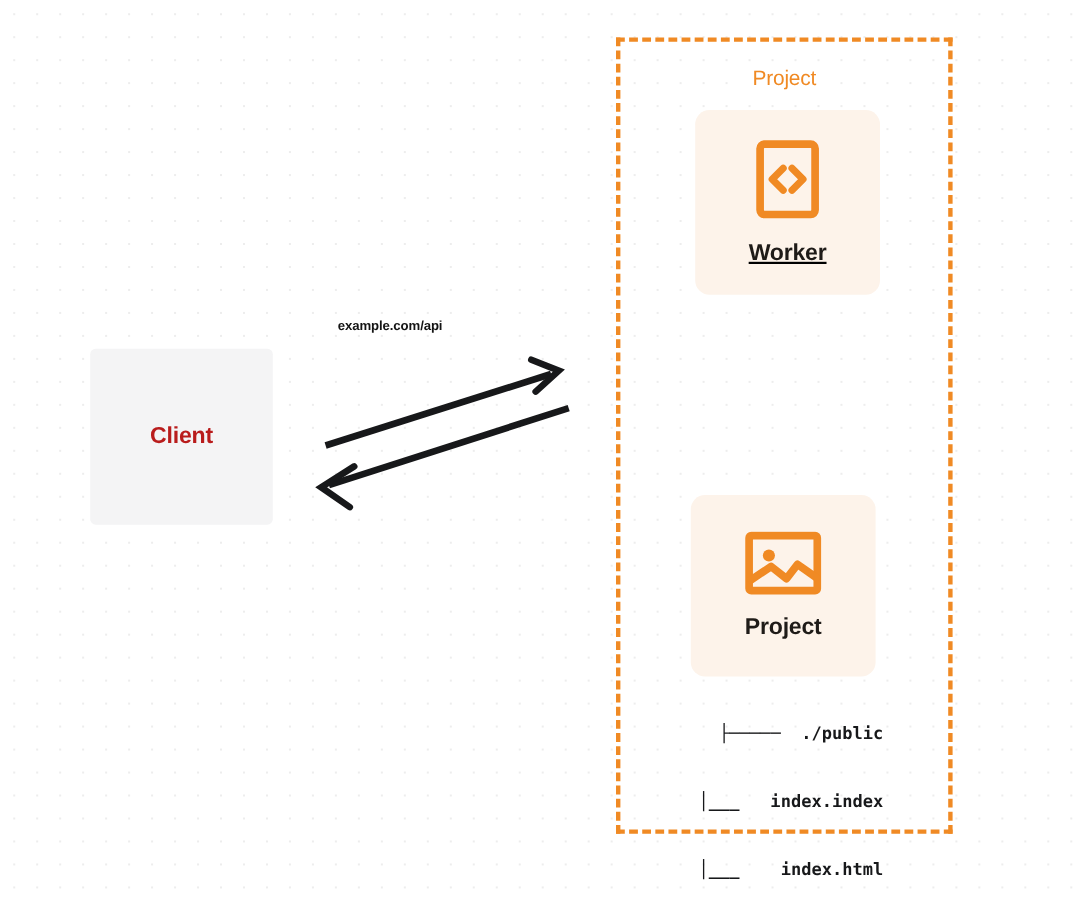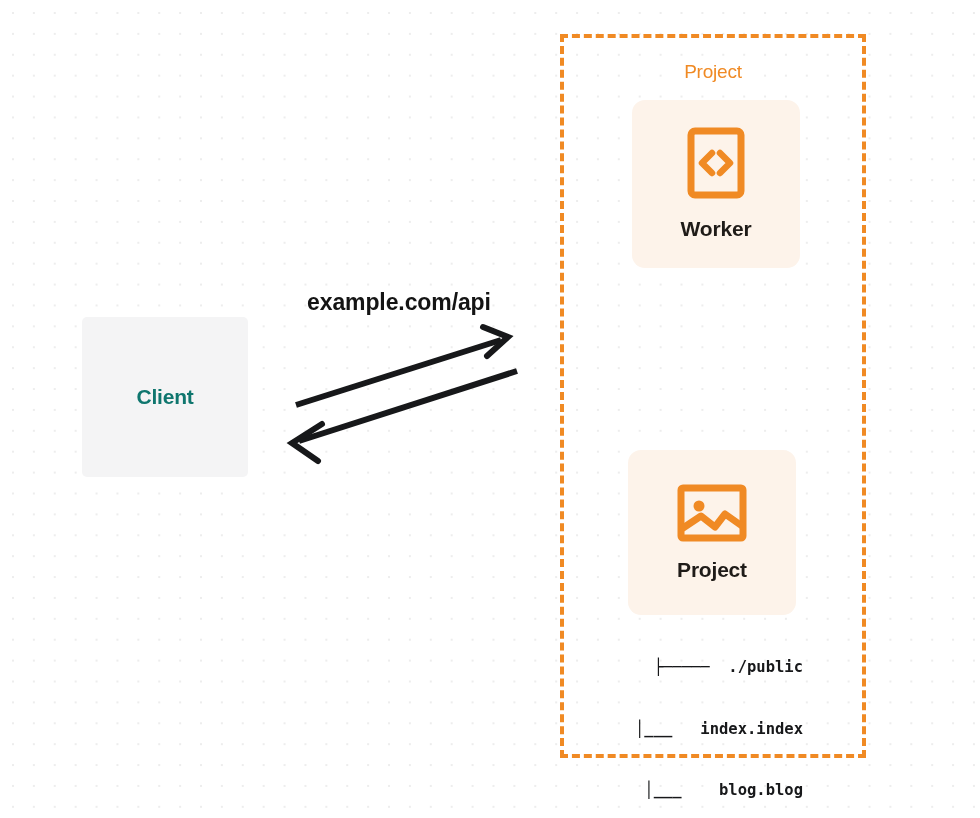--- a/index.html
+++ b/index.html
@@ -33,39 +33,39 @@
     height: 160px;
     background: #f4f4f5;
     border-radius: 5px;
     display: flex;
     align-items: center;
     justify-content: center;
   }
   .client-label {
     font-size: 21px;
     font-weight: bold;
-    color: #0f766e;
+    color: #b91c1c;
     letter-spacing: -0.2px;
   }
 
   
   .arrows-svg {
     position: absolute;
     left: 0;
     top: 0;
     width: 980px;
     height: 818px;
     pointer-events: none;
   }
 
   .edge-label {
     position: absolute;
     left: 307px;
     top: 289px;
-    font-size: 23px;
+    font-size: 12px;
     font-weight: bold;
     color: #141414;
     letter-spacing: -0.1px;
     white-space: nowrap;
   }
 
   
   .project-box {
     position: absolute;
     left: 560px;
@@ -98,20 +98,21 @@
     display: flex;
     flex-direction: column;
     align-items: center;
     justify-content: center;
   }
   .card-worker {
     left: 632px;
     top: 100px;
     width: 168px;
     height: 168px;
+    text-decoration: underline;
   }
   .card-assets {
     left: 628px;
     top: 450px;
     width: 168px;
     height: 165px;
   }
   .card-icon {
     display: block;
     margin-bottom: 14px;
@@ -188,17 +189,17 @@
         <circle cx="22" cy="22" r="5.5" fill="#f08a24"></circle>
         <polyline points="6,44 24,32 38,43 48,30 65,42" fill="none" stroke="#f08a24" stroke-width="7" stroke-linecap="round" stroke-linejoin="round"></polyline>
       </svg>
     </span>
     <span class="card-label">Project</span>
   </div>
 
   <div class="file-tree">
     <span class="file-tree-row">├─────  ./public</span>
     <span class="file-tree-row">│___   index.index</span>
-    <span class="file-tree-row">│___    blog.blog</span>
+    <span class="file-tree-row">│___    index.html</span>
     
   </div>
 
 </div>
 
 </body></html>

